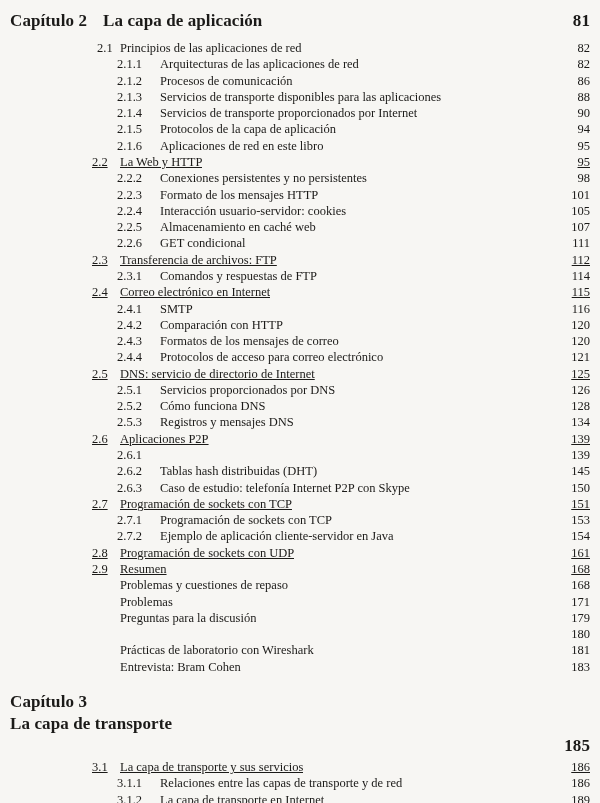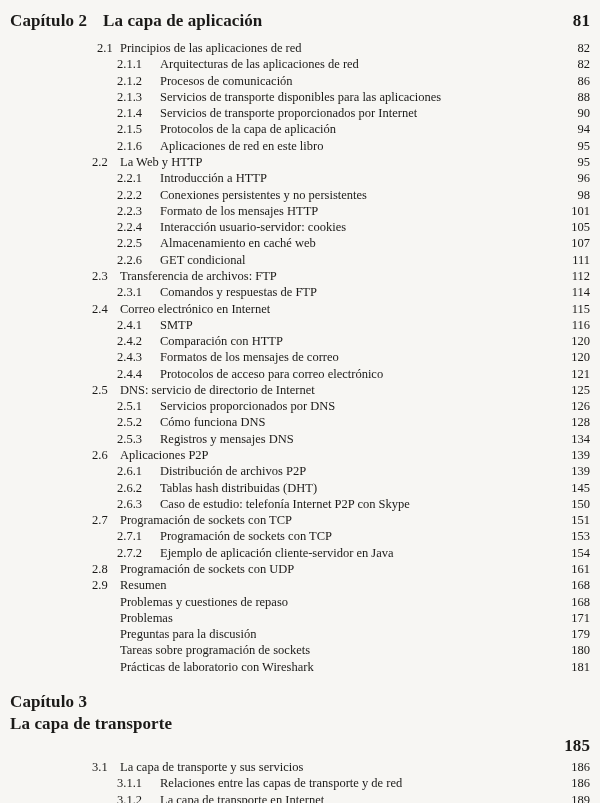--- a/index.html
+++ b/index.html
@@ -31,21 +31,21 @@
   .row{
     display:flex;
     align-items:baseline;
     font-size:12.5px;
     line-height:16.28px;
     white-space:nowrap;
   }
   .row .num{flex:0 0 auto;}
   .row .title{flex:0 1 auto;overflow:hidden;}
   .row .pg{margin-left:auto;padding-left:8px;}
-  .lv-section{padding-left:82px;}
+  .lv-section{padding-left:82px;text-decoration:underline;}
   .lv-section .num{width:28px;}
   .lv-section-tight{padding-left:87px;margin-top:8px;}
   .lv-section-tight .num{width:23px;}
   .lv-sub{padding-left:107px;}
   .lv-sub .num{width:43px;}
   .lv-plain{padding-left:110px;}
 </style>
 </head>
 <body>
 
@@ -90,25 +90,20 @@
         <span class="num">2.1.6</span>
         <span class="title">Aplicaciones de red en este libro</span>
         <span class="pg">95</span>
       </div>
       <div class="row lv-section">
         <span class="num">2.2</span>
         <span class="title">La Web y HTTP</span>
         <span class="pg">95</span>
       </div>
       <div class="row lv-sub">
-        <span class="num">2.2.1</span>
-        <span class="title">Introducción a HTTP</span>
-        <span class="pg">96</span>
-      </div>
-      <div class="row lv-sub">
         <span class="num">2.2.2</span>
         <span class="title">Conexiones persistentes y no persistentes</span>
         <span class="pg">98</span>
       </div>
       <div class="row lv-sub">
         <span class="num">2.2.3</span>
         <span class="title">Formato de los mensajes HTTP</span>
         <span class="pg">101</span>
       </div>
       <div class="row lv-sub">
@@ -181,21 +176,20 @@
         <span class="title">Registros y mensajes DNS</span>
         <span class="pg">134</span>
       </div>
       <div class="row lv-section">
         <span class="num">2.6</span>
         <span class="title">Aplicaciones P2P</span>
         <span class="pg">139</span>
       </div>
       <div class="row lv-sub">
         <span class="num">2.6.1</span>
-        <span class="title">Distribución de archivos P2P</span>
         <span class="pg">139</span>
       </div>
       <div class="row lv-sub">
         <span class="num">2.6.2</span>
         <span class="title">Tablas hash distribuidas (DHT)</span>
         <span class="pg">145</span>
       </div>
       <div class="row lv-sub">
         <span class="num">2.6.3</span>
         <span class="title">Caso de estudio: telefonía Internet P2P con Skype</span>
@@ -232,26 +226,29 @@
       </div>
       <div class="row lv-plain">
         <span class="title">Problemas</span>
         <span class="pg">171</span>
       </div>
       <div class="row lv-plain">
         <span class="title">Preguntas para la discusión</span>
         <span class="pg">179</span>
       </div>
       <div class="row lv-plain">
-        <span class="title">Tareas sobre programación de sockets</span>
         <span class="pg">180</span>
       </div>
       <div class="row lv-plain">
         <span class="title">Prácticas de laboratorio con Wireshark</span>
         <span class="pg">181</span>
+      </div>
+      <div class="row lv-plain">
+        <span class="title">Entrevista: Bram Cohen</span>
+        <span class="pg">183</span>
       </div>
       <div class="chapter-header later">
         <span class="ch-label">Capítulo 3</span>
         <span class="ch-title">La capa de transporte</span>
         <span class="ch-page">185</span>
       </div>
       <div class="row lv-section">
         <span class="num">3.1</span>
         <span class="title">La capa de transporte y sus servicios</span>
         <span class="pg">186</span>

